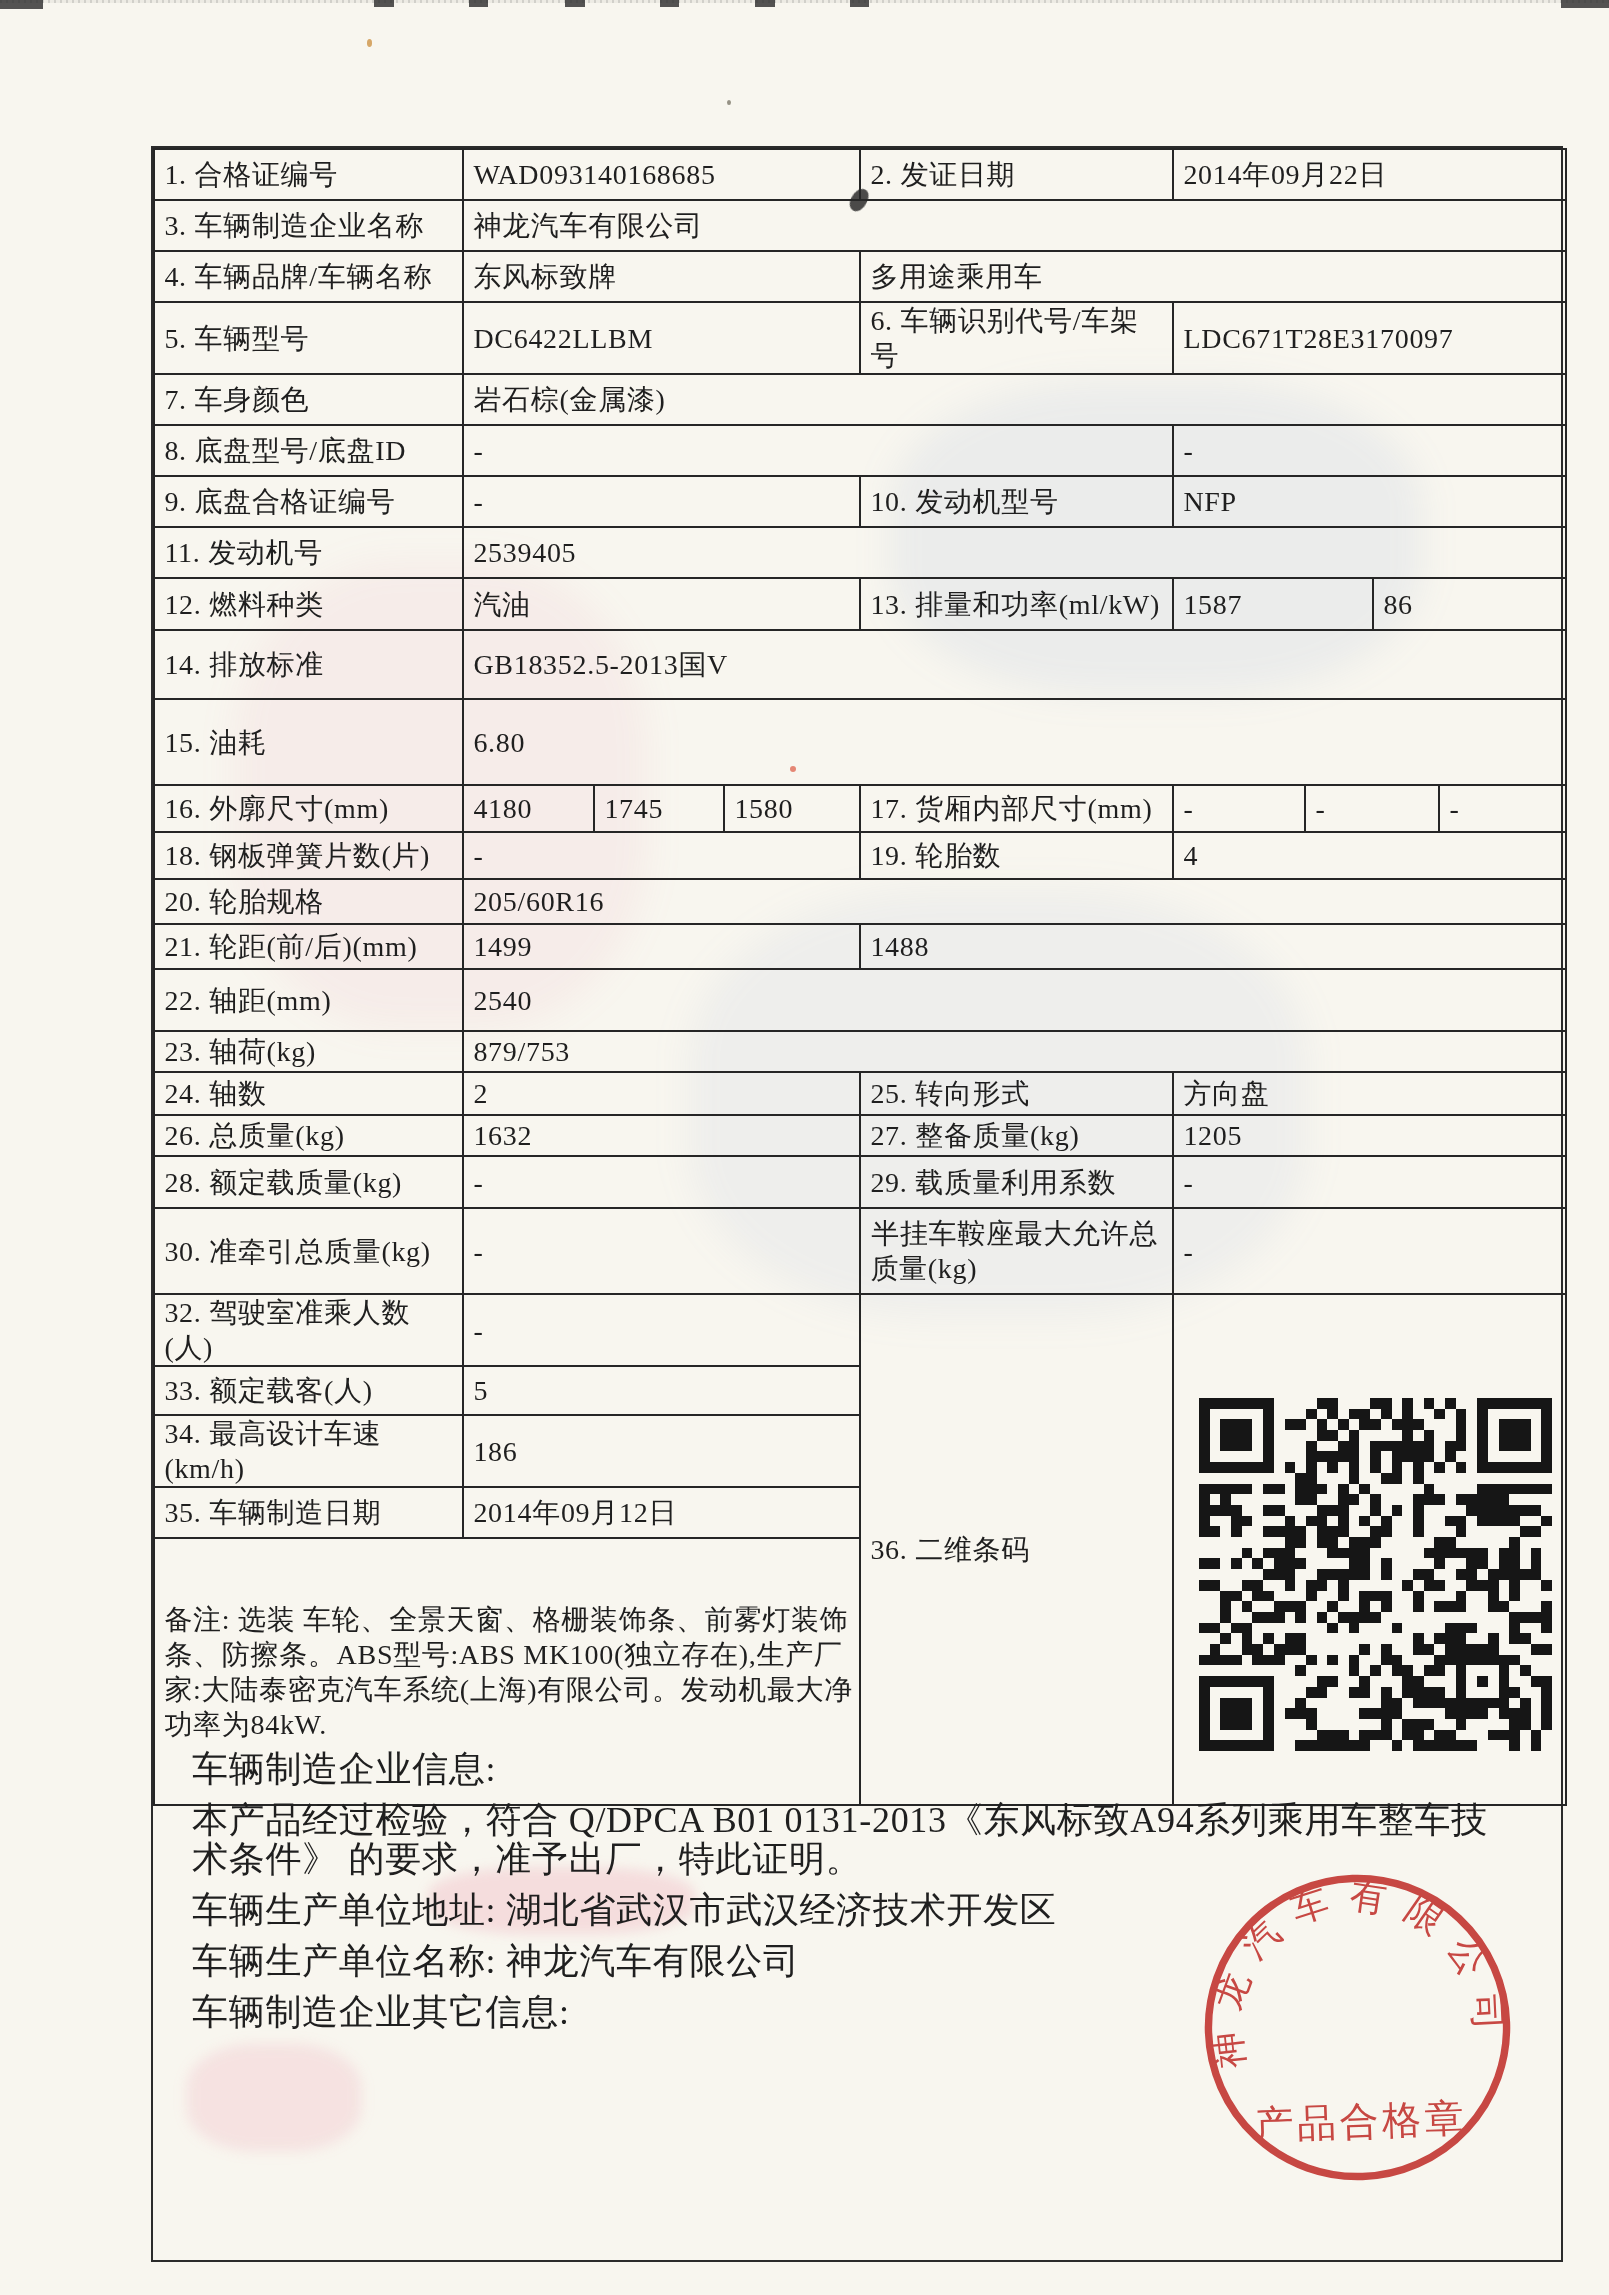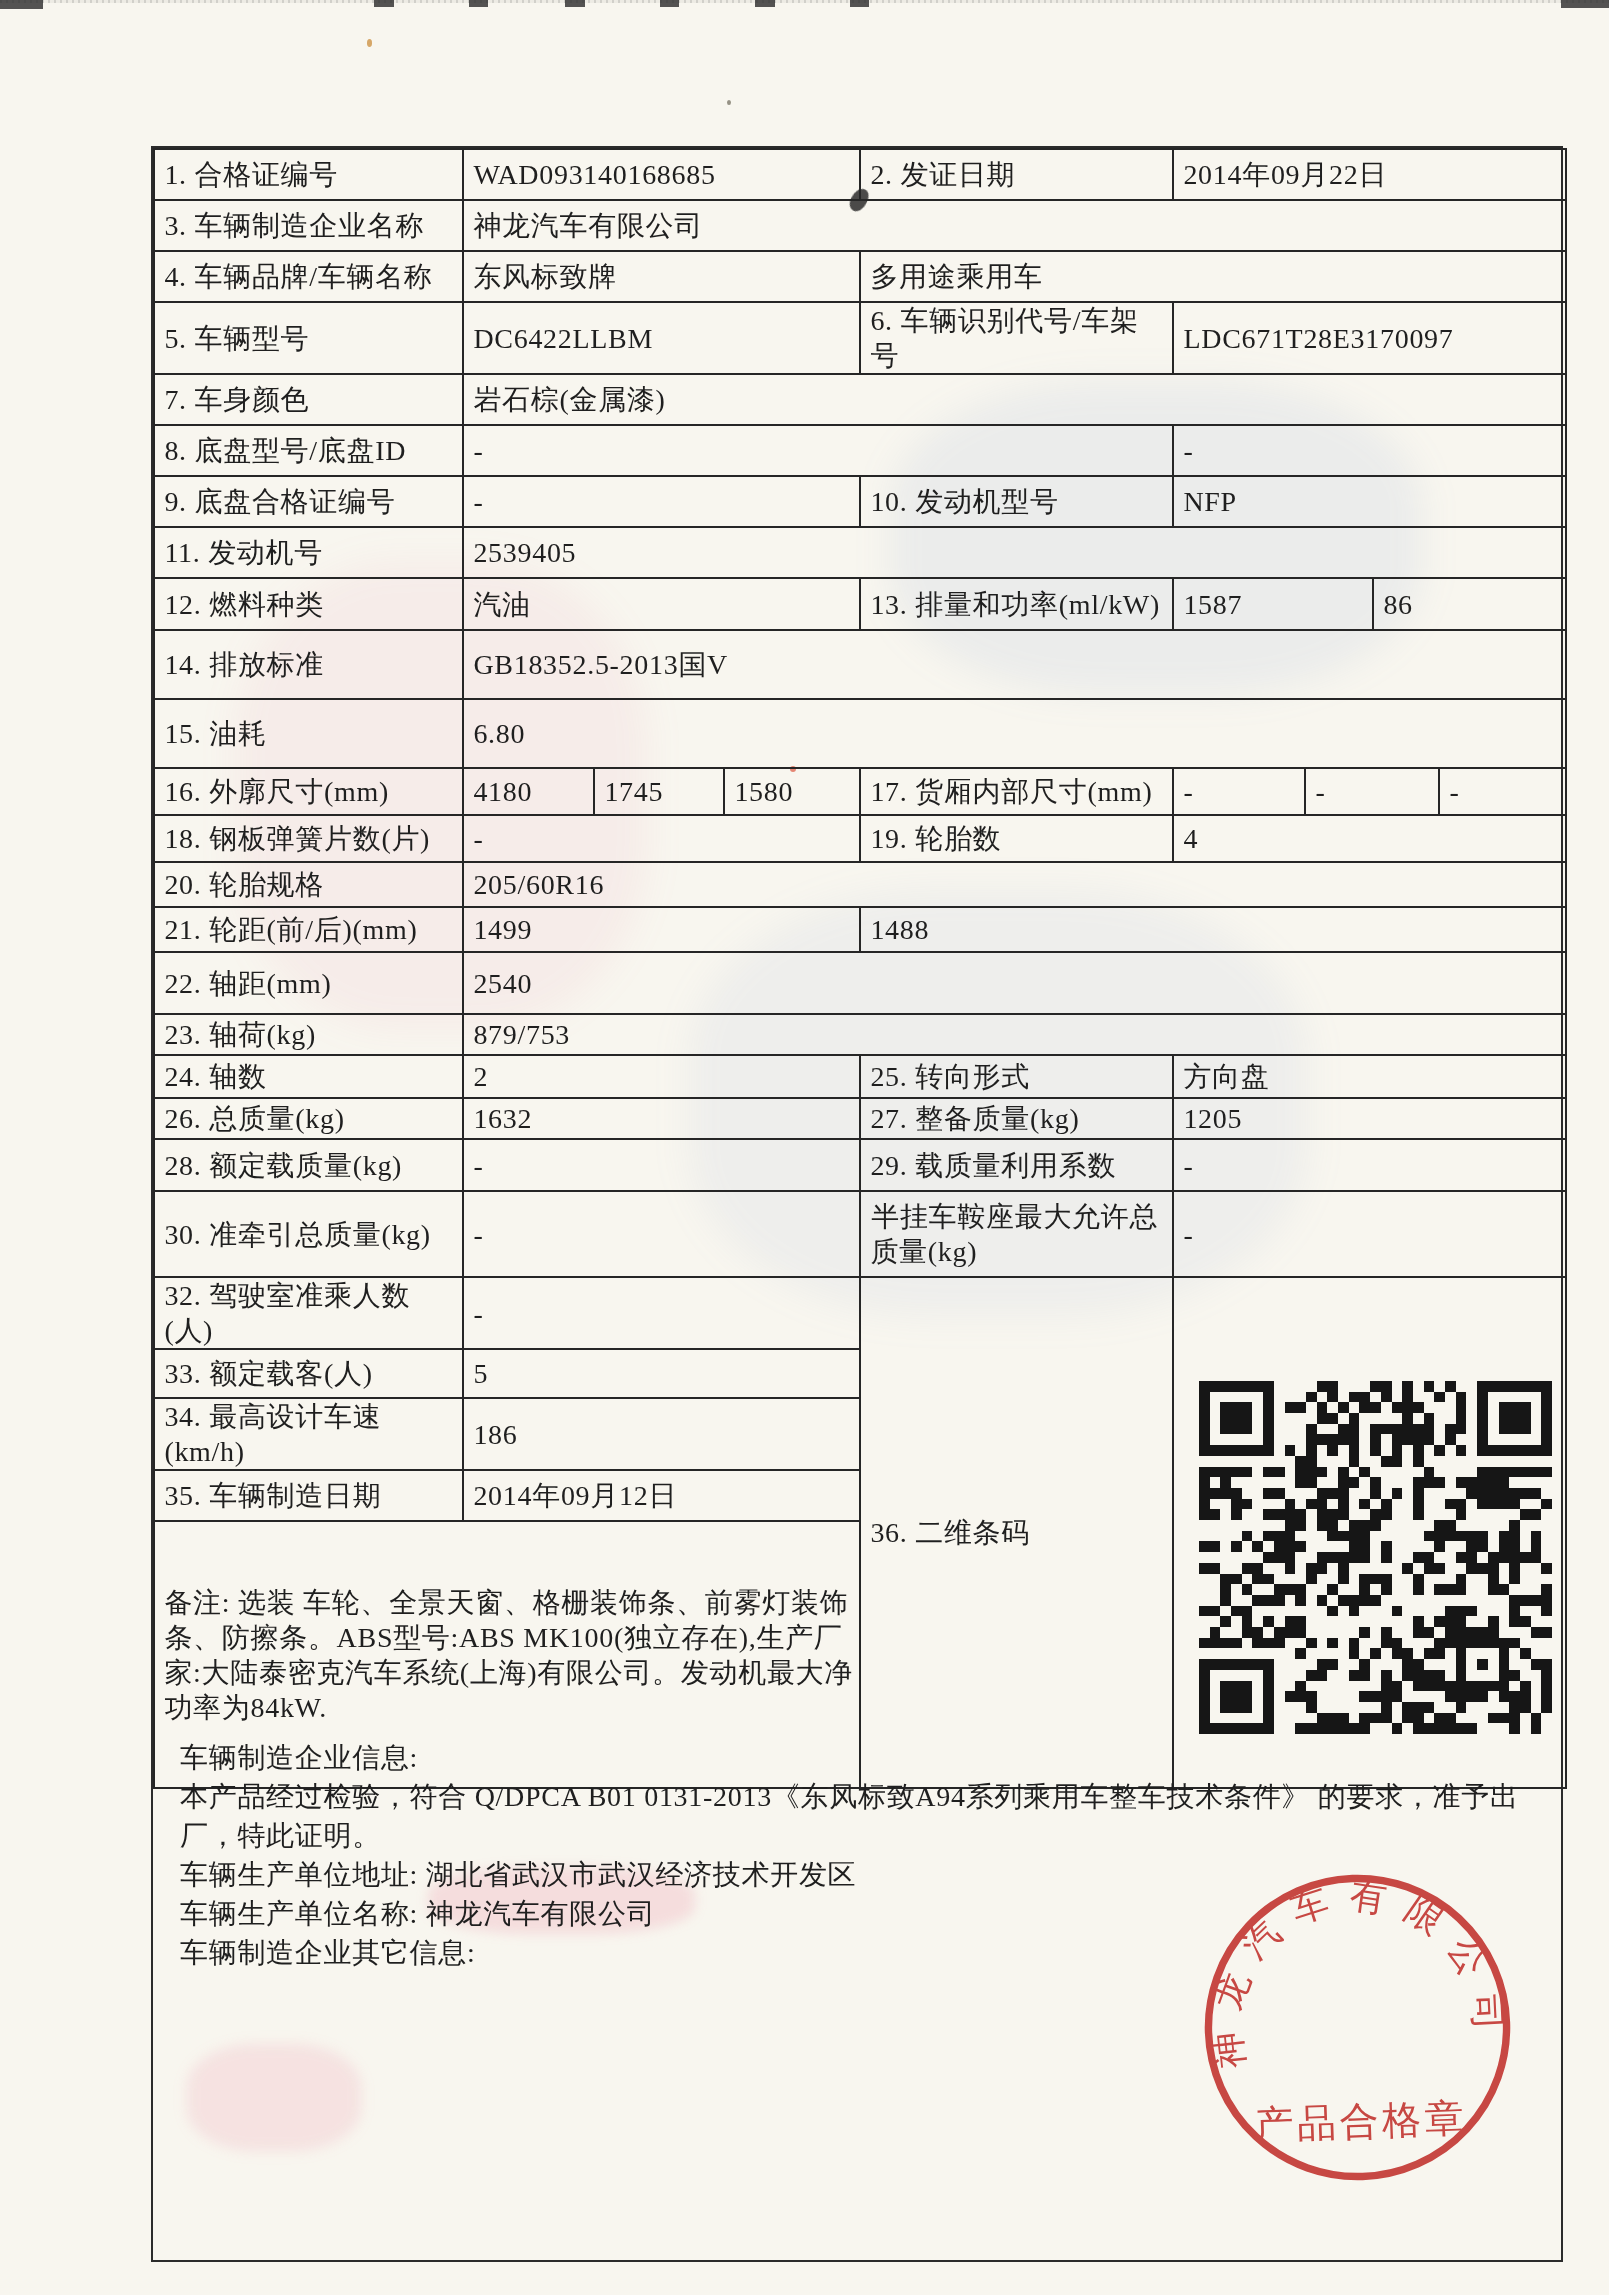--- a/index.html
+++ b/index.html
@@ -48,21 +48,21 @@
   td.val{font-size:28px;}
   td.hang{padding-left:69px;text-indent:-44px;}
   td.remark{vertical-align:top;padding:10.7px 17.4px 0 16px;line-height:41px;font-size:28px;}
   td.qrlabel{vertical-align:top;padding-top:199px;padding-left:12px;}
   td.qrcell{vertical-align:top;padding:0;}
   .qrwrap{padding:49px 0 0 16px;}
 
   
   .footer{position:absolute;left:0;top:1575px;width:1407px;box-sizing:border-box;
     padding:14.7px 25.4px 0 27px;}
-  .footer p{margin:0;font-size:28px;line-height:39px;letter-spacing:0.7px;}
+  .footer p{margin:12px;font-size:36px;line-height:39px;letter-spacing:0.7px;}
 
   
   .stamp{position:absolute;left:1199px;top:1869px;width:317px;height:317px;
     mix-blend-mode:multiply;opacity:.92;transform:rotate(-2deg);}
 
   .qr-svg{display:block;}
 </style>
 </head>
 <body>
 
@@ -158,21 +158,21 @@
         <td class="lab">13. 排量和功率(ml/kW)</td>
         <td class="val" colspan="2">1587</td>
         <td class="val" colspan="2">86</td>
       </tr>
 
       <tr style="height:69px">
         <td class="lab">14. 排放标准</td>
         <td class="val" colspan="8">GB18352.5-2013国V</td>
       </tr>
 
-      <tr style="height:69px">
+      <tr style="height:86px">
         <td class="lab">15. 油耗</td>
         <td class="val" colspan="8">6.80</td>
       </tr>
 
       <tr style="height:47px">
         <td class="lab">16. 外廓尺寸(mm)</td>
         <td class="val">4180</td>
         <td class="val">1745</td>
         <td class="val">1580</td>
         <td class="lab">17. 货厢内部尺寸(mm)</td>

